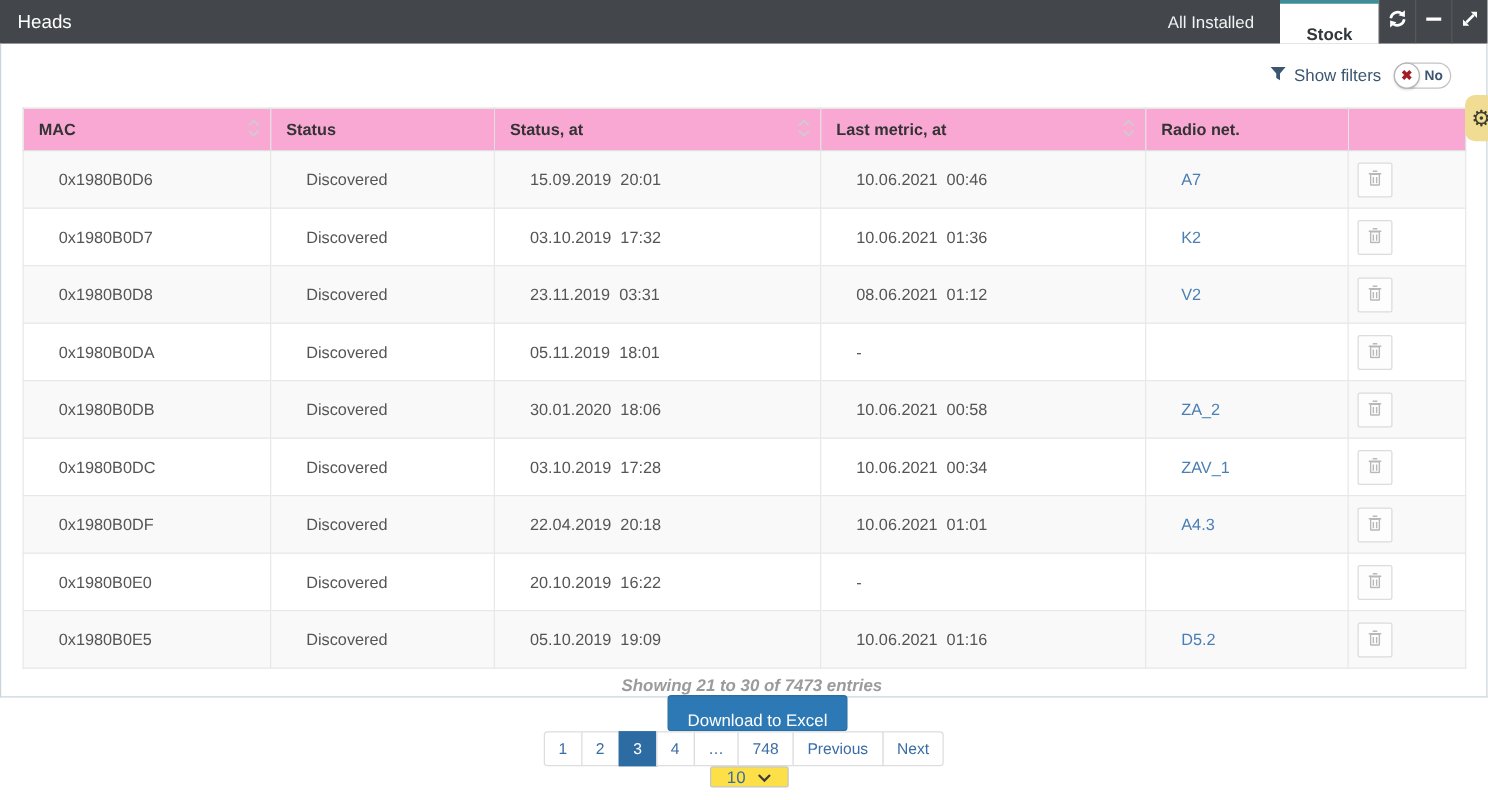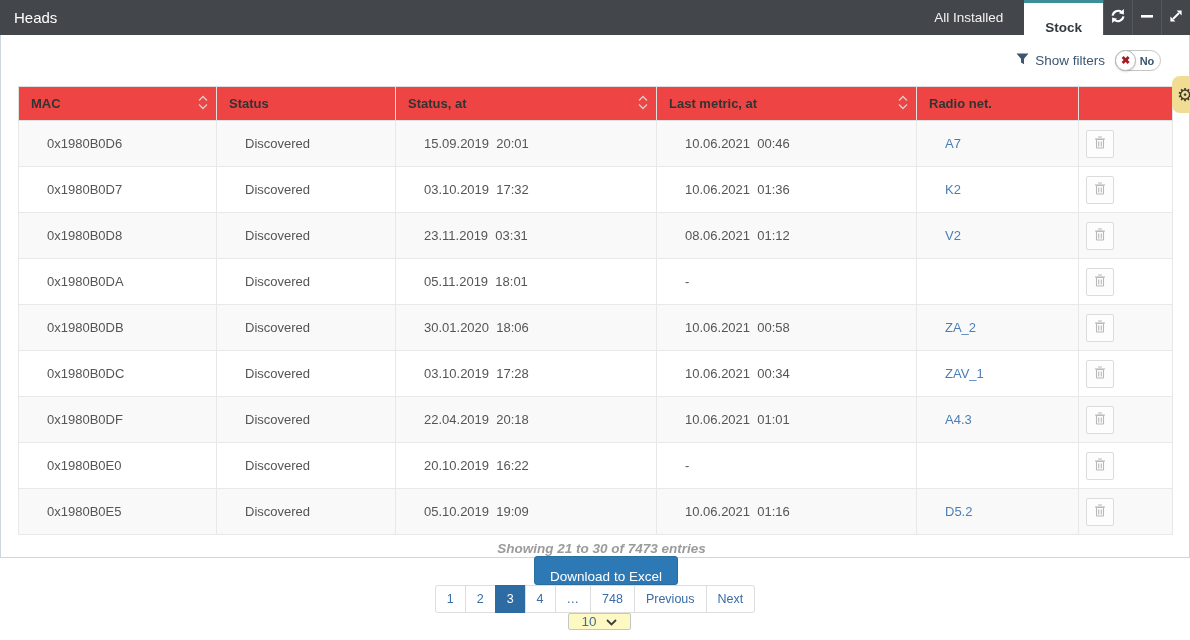--- a/index.html
+++ b/index.html
@@ -31,21 +31,21 @@
   .toggle-label { flex: 1; text-align: center; font-size: 11px; font-weight: bold; color: #3b5670; padding-right: 2px; }
 
   
   .gear-tab { position: absolute; left: 1172px; top: 76px; width: 26px; height: 37px;
     background: #f0dc92; border-radius: 8px 0 0 8px; display: flex; align-items: center;
     padding-left: 5px; cursor: pointer; z-index: 5; }
   .gear-glyph { font-size: 18px; color: #3f3f2e; line-height: 1; }
 
   
   table { border-collapse: collapse; margin-left: 17px; width: 1154px; table-layout: fixed; }
-  th { height: 34px; background: #ef4444; border: 1px solid #dfdfdf; text-align: left;
+  th { height: 34px; background: #f9a8d4; border: 1px solid #dfdfdf; text-align: left;
     font-size: 13px; font-weight: bold; color: #333; padding-left: 12px; position: relative; }
   td { height: 46px; border: 1px solid #e8e8e8; font-size: 13px; color: #555; padding-left: 28px;
     vertical-align: middle; }
   tbody tr:nth-child(odd) { background: #f9f9f9; }
   .sort-icon { position: absolute; right: 7px; top: 50%; transform: translateY(-50%); }
   td.pre { white-space: pre; }
   a.net-link { color: #4a7eb5; text-decoration: none; font-size: 13px; cursor: pointer; }
   .del-btn { width: 28px; height: 28px; border: 1px solid #dcdcdc; background: #fdfdfd; border-radius: 2px;
     display: flex; align-items: center; justify-content: center; cursor: pointer; }
   td.action-cell { padding-left: 7px; }
@@ -57,21 +57,21 @@
     border: 1px solid #2a6d9f; border-radius: 3px; font-size: 13.5px; font-family: "Liberation Sans", sans-serif; cursor: pointer; }
   .spacer { flex: 1; }
   .pager { display: flex; }
   .page-btn { min-width: 30px; height: 28px; line-height: 26px; padding: 0 11px; text-align: center;
     border: 1px solid #ddd; margin-left: -1px; background: #fff; color: #3a6da5; font-size: 12.5px;
     cursor: pointer; user-select: none; }
   .page-btn:first-child { border-radius: 3px 0 0 3px; margin-left: 0; }
   .page-btn:last-child { border-radius: 0 3px 3px 0; }
   .page-btn.active { background: #2d6ca2; border-color: #2d6ca2; color: #fff; }
   .size-select { margin-left: 8px; width: 63px; height: 29px; border: 1px solid #c6c6c6; border-radius: 2px;
-    background: #fef9c3; display: flex; align-items: center; justify-content: center; gap: 9px;
+    background: #fde047; display: flex; align-items: center; justify-content: center; gap: 9px;
     font-size: 13.5px; color: #3a6da5; cursor: pointer; }
 </style>
 </head>
 <body>
 
 <div class="titlebar">
   <span class="titlebar-title">Heads</span>
   <div class="tb-tab">All Installed</div>
   <div class="tb-tab active">Stock</div>
   <div class="winbtn">

